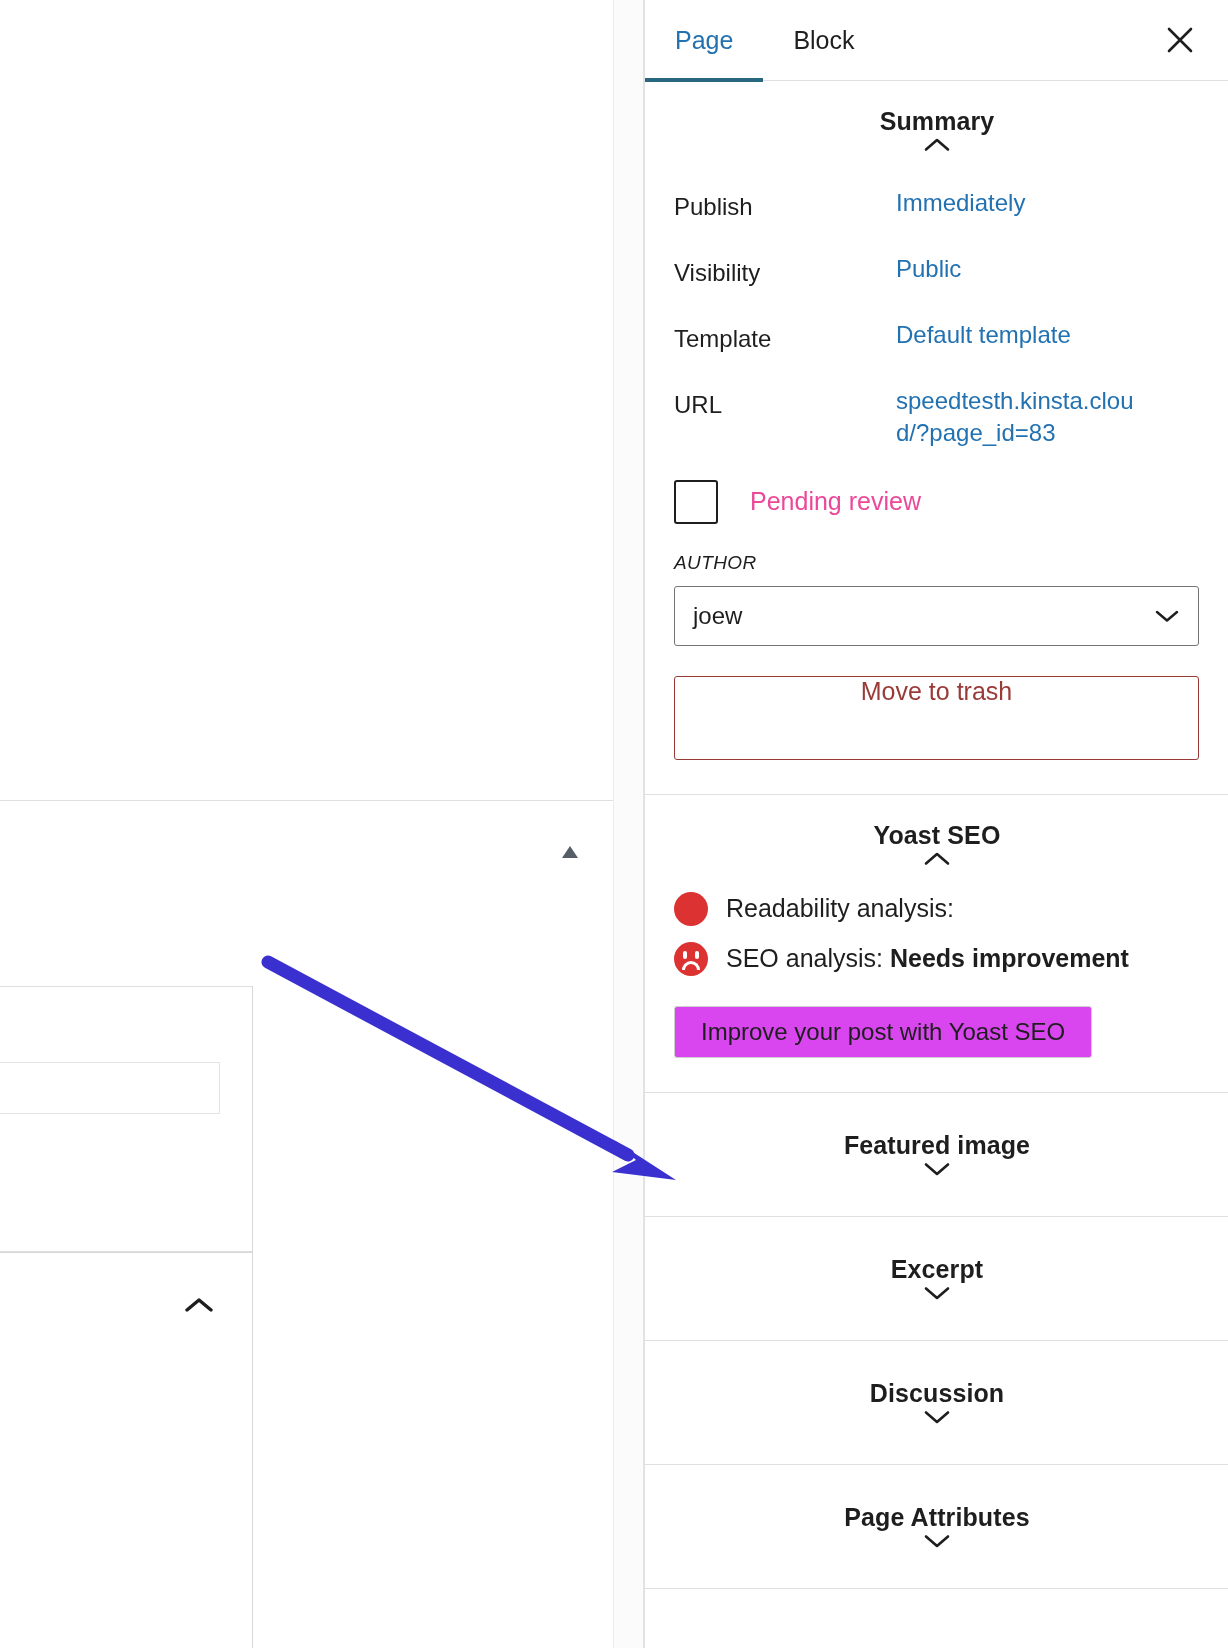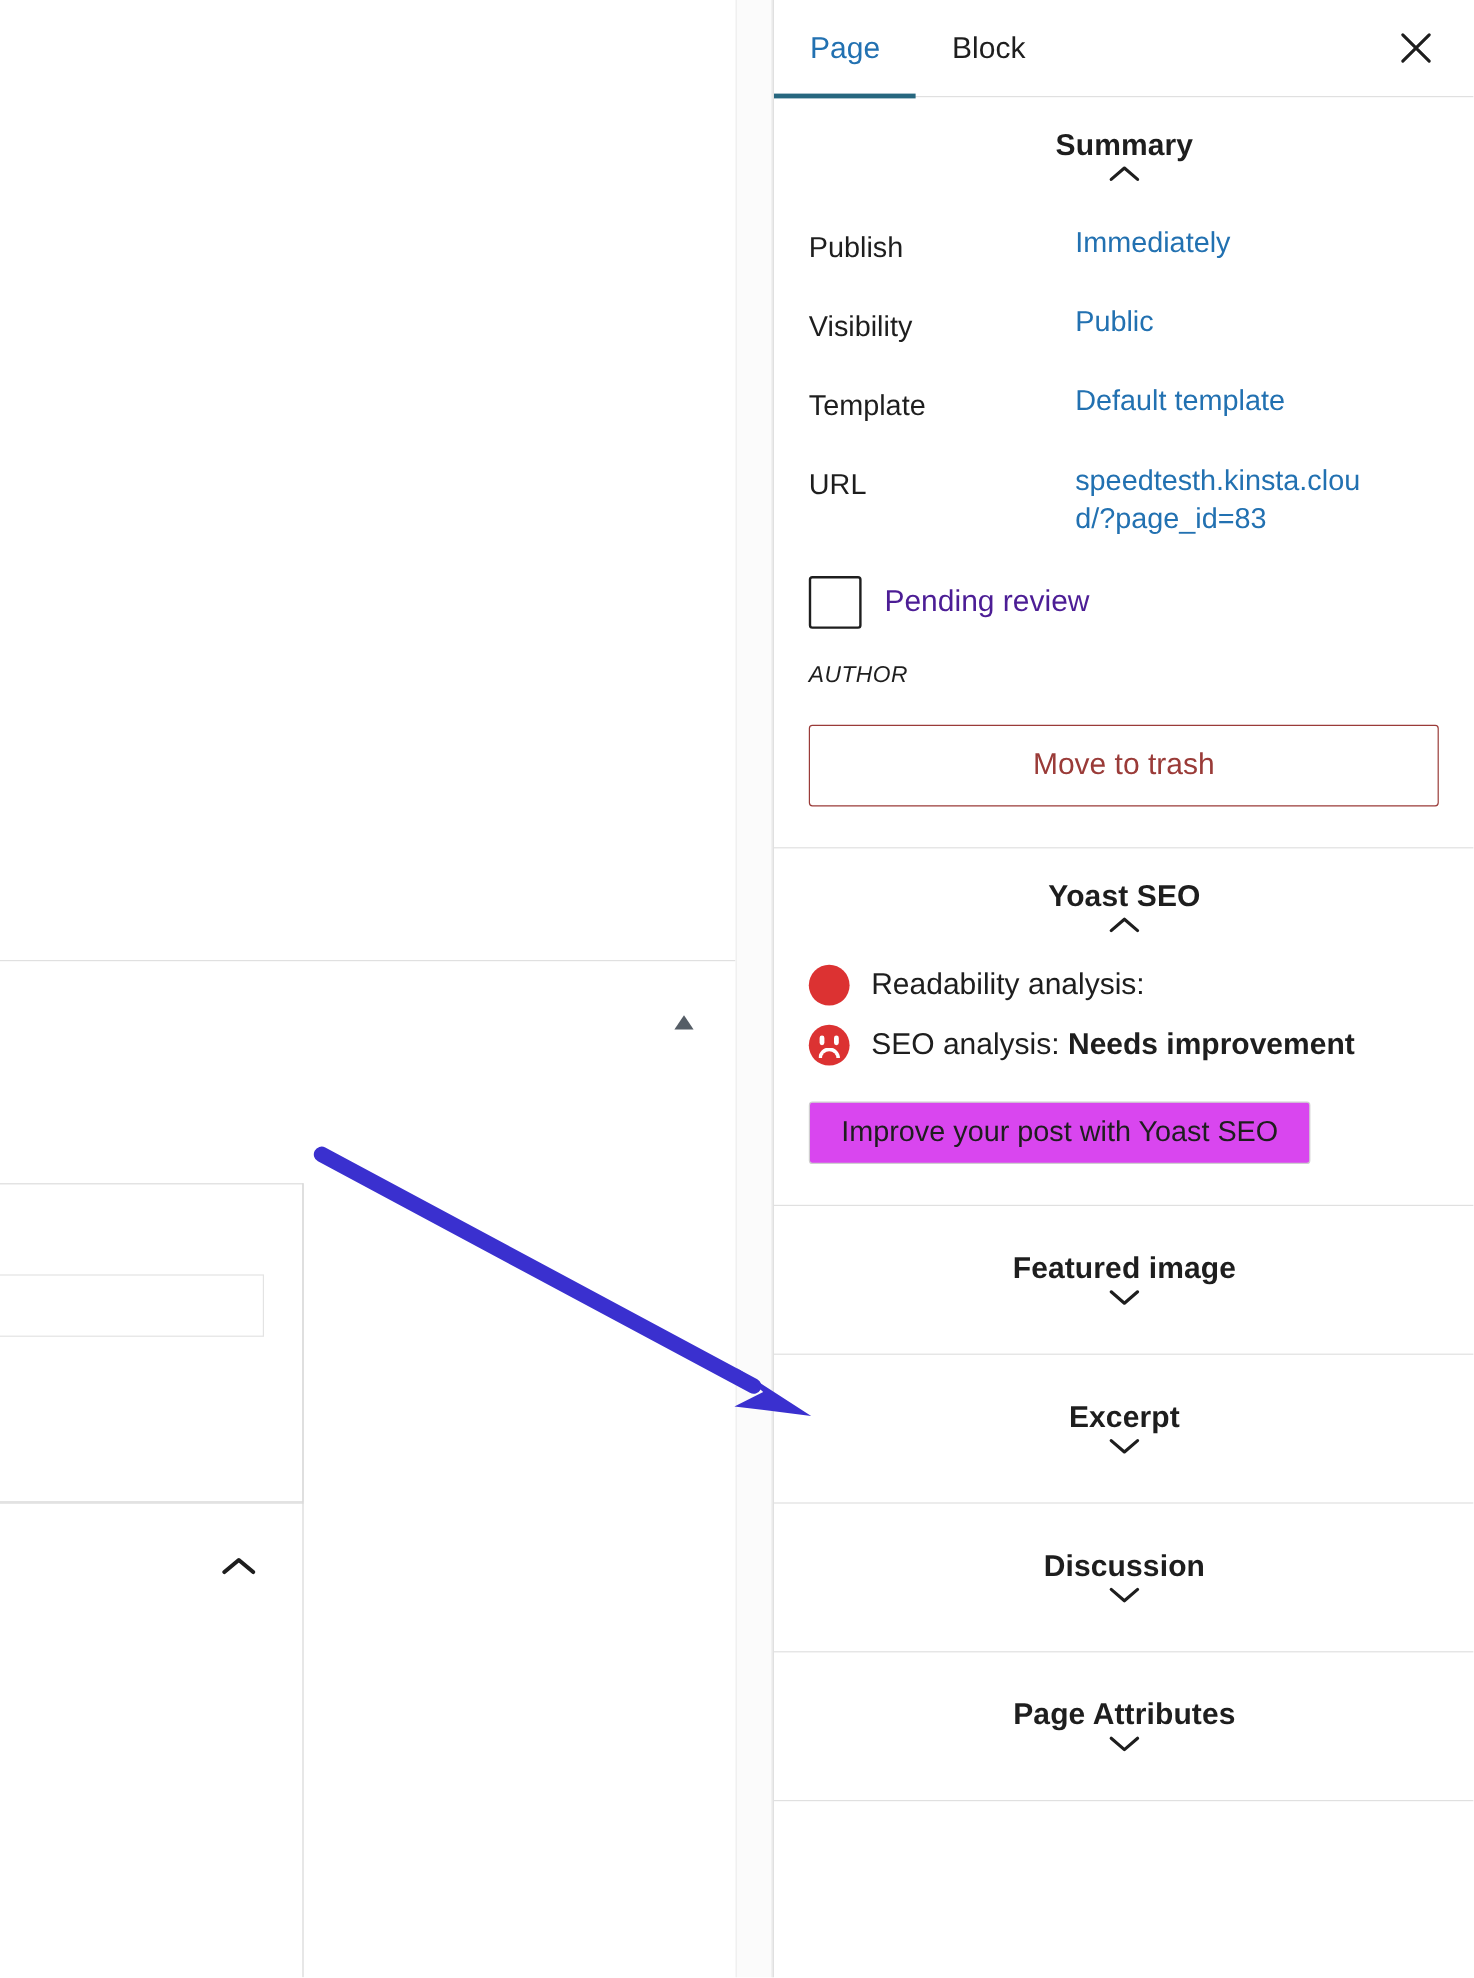--- a/index.html
+++ b/index.html
@@ -161,21 +161,21 @@
     display: flex; align-items: center;
     margin-top: 20px; margin-bottom: 8px;
   }
   .chk {
     width: 44px; height: 44px;
     border: 2px solid #1e1e1e; border-radius: 3px;
     background: #fff; cursor: pointer;
     flex: 0 0 auto;
   }
   .pending-label {
-    margin-left: 19px; font-size: 25px; color: #4c1d95;
+    margin-left: 32px; font-size: 25px; color: #ec4899;
   }
 
   
   .field-label {
     font-size: 19px; letter-spacing: .4px;
     color: #1e1e1e; margin-top: 28px; margin-bottom: 12px;
     text-transform: uppercase;
     font-style: italic;
   }
   .select-wrap {
@@ -186,26 +186,26 @@
     display: flex; align-items: center;
   }
   .select-value { font-size: 24px; color: #1e1e1e; padding-left: 18px; }
   .select-chev {
     position: absolute; right: 18px; top: 50%;
     transform: translateY(-50%); color:#1e1e1e; display:flex;
   }
 
   .trash-btn {
     margin-top: 30px; margin-bottom: 34px;
-    width: 100%; height: 68px;
+    width: 100%; height: 84px;
     border: 1px solid #9a3b38; border-radius: 3px;
     background: #fff; color: #9a3b38;
     font-size: 25px; cursor: pointer;
     font-family: "Liberation Sans", sans-serif;
-    display: flex; align-items: center; justify-content: center;
+    display: flex; justify-content: center;
   }
 
   
   .yoast-body { padding: 0 29px 34px 29px; }
   .yrow {
     display: flex; align-items: center;
     margin-bottom: 16px;
   }
   .dot {
     width: 34px; height: 34px; border-radius: 50%;
@@ -325,20 +325,28 @@
           <div class="srow-value url">speedtesth.kinsta.cloud/?page_id=83</div>
         </div>
 
         <div class="pending-row">
           <div class="chk"></div>
           <div class="pending-label">Pending review</div>
         </div>
 
         <div class="field-label">AUTHOR</div>
 
+        <div class="select-wrap">
+          <span class="select-value">joew</span>
+          <span class="select-chev">
+            <svg width="26" height="16" viewBox="0 0 26 16" aria-hidden="true">
+              <path d="M3 4 L13 12.5 L23 4" fill="none" stroke="#1e1e1e" stroke-width="2.4" stroke-linecap="round" stroke-linejoin="round"></path>
+            </svg>
+          </span>
+        </div>
 
         <button class="trash-btn">
           <span>Move to trash</span>
         </button>
       </div>
     </div>
 
     <div class="section">
       <div class="section-header">
         <span class="section-title">Yoast SEO</span>

